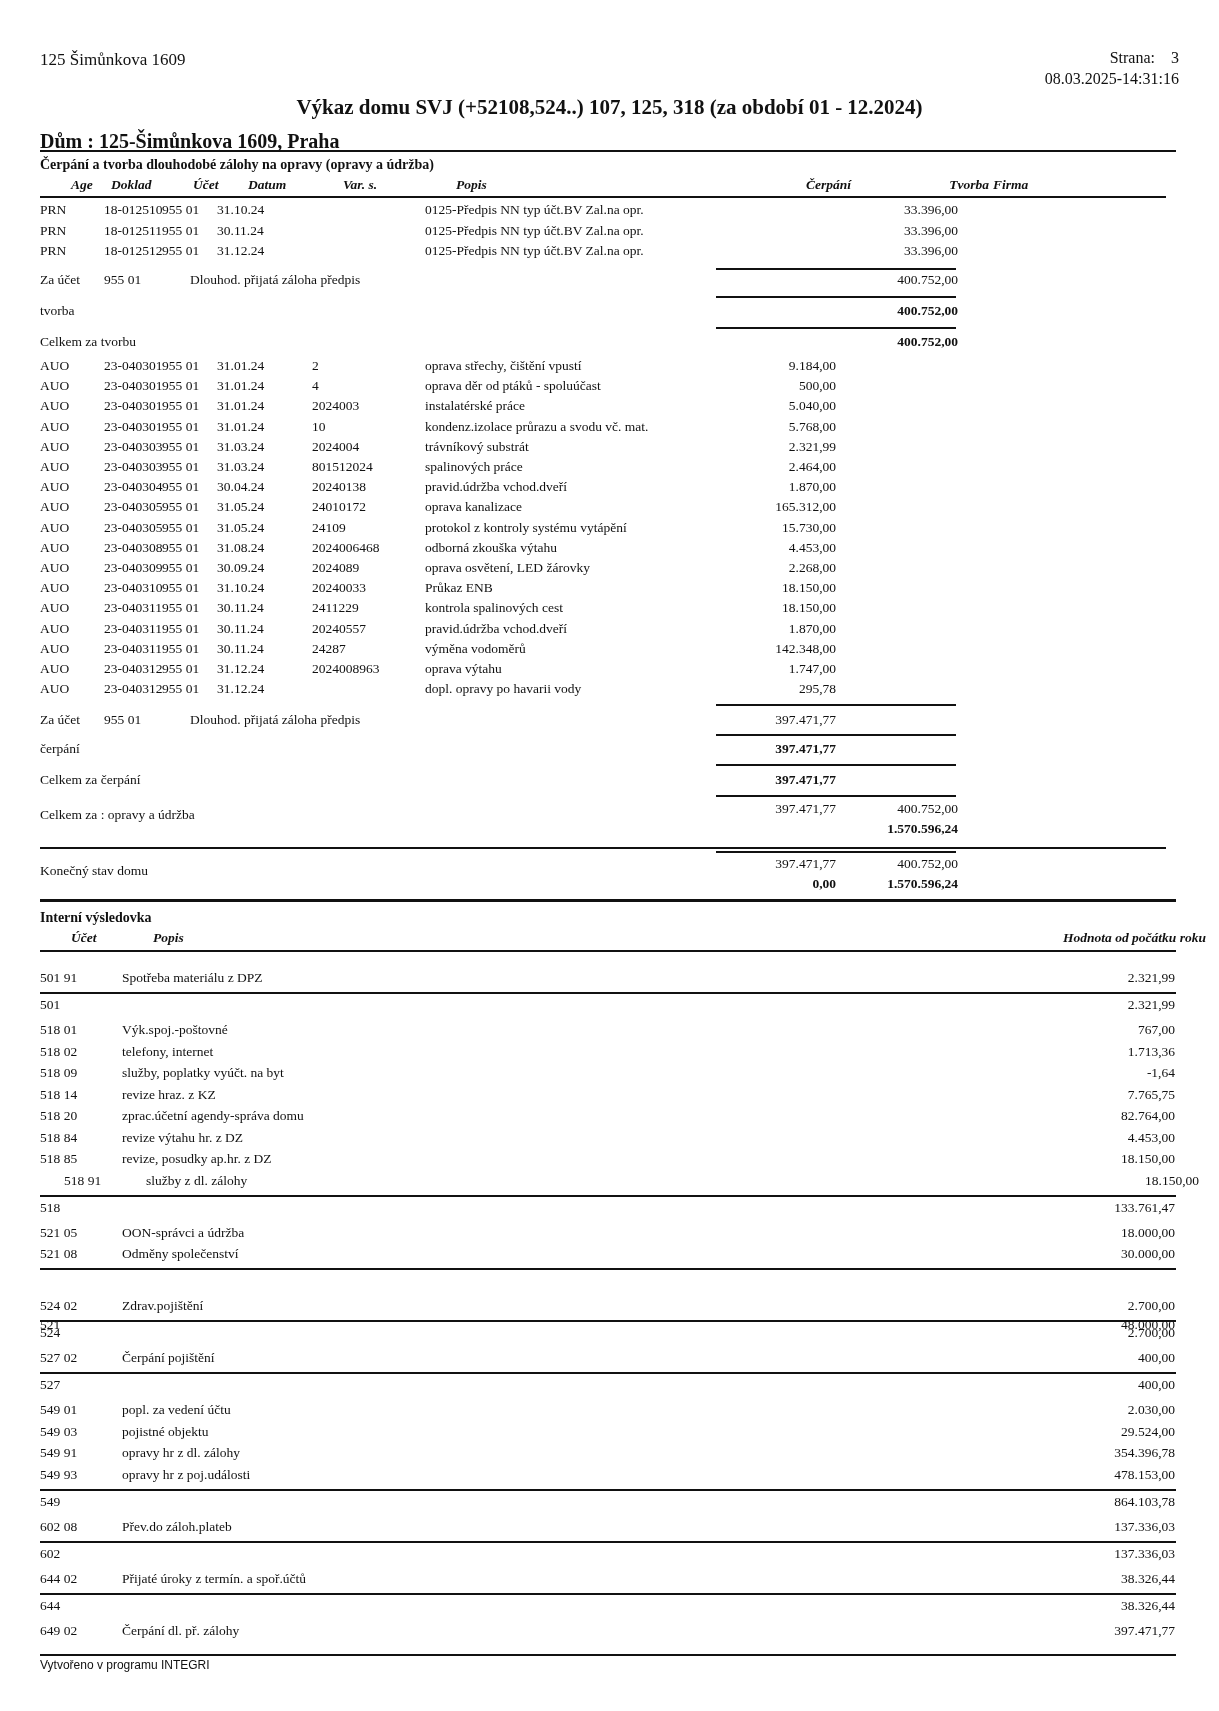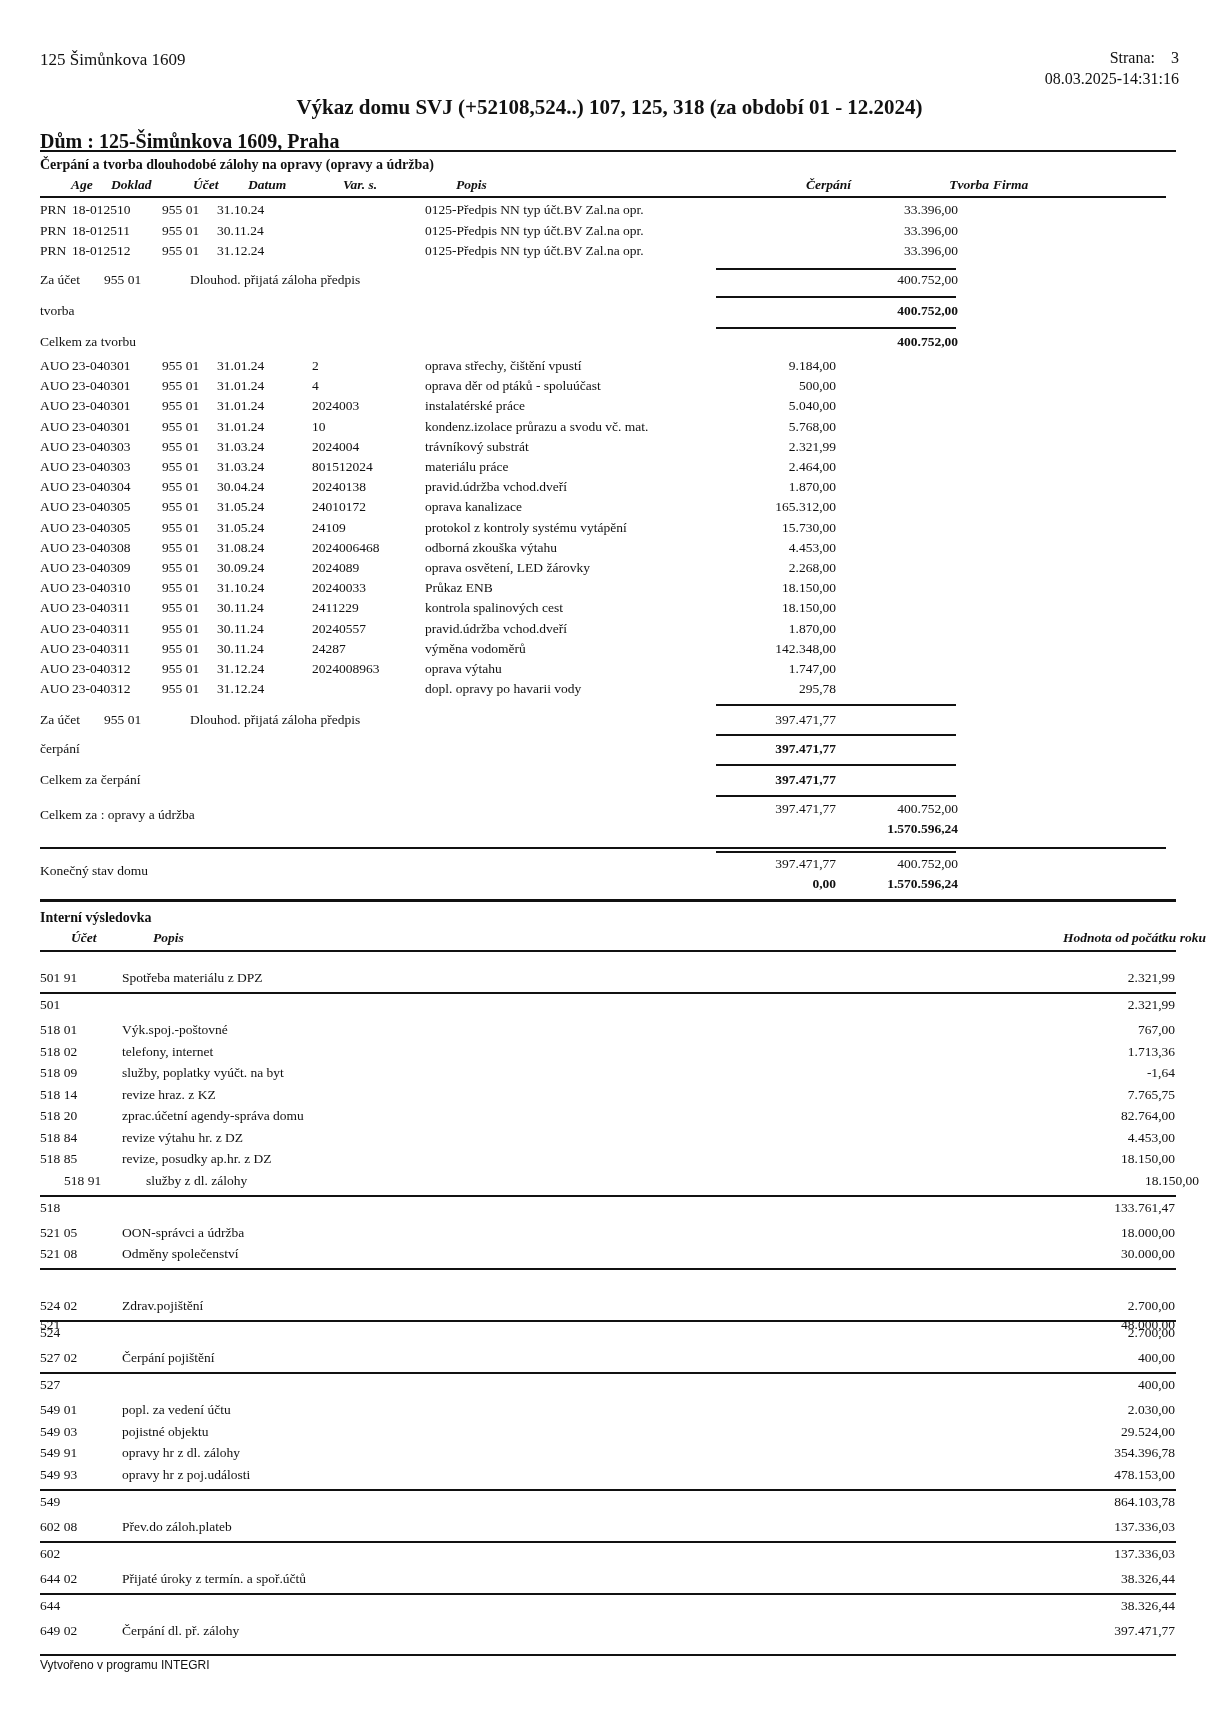--- a/index.html
+++ b/index.html
@@ -14,21 +14,21 @@
   .title { left: 0; width: 1219px; top: 95px; text-align: center; font-size: 21px; font-weight: bold; }
   .house { left: 40px; top: 130px; font-size: 20px; font-weight: bold; }
   .rule { position: absolute; background: #111; }
 
   .sec-title { left: 40px; font-size: 14px; font-weight: bold; }
   .th { font-size: 13px; font-weight: bold; font-style: italic; margin-left: 31px; }
 
   .row { position: absolute; left: 0; width: 1219px; height: 20px; font-size: 13.5px; }
   .row span { position: absolute; white-space: nowrap; top: 0; }
   .c-age { left: 40px; }
-  .c-dok { left: 72px; }
+  .c-dok { left: 104px; }
   .c-ucet { left: 162px; }
   .c-dat { left: 217px; }
   .c-var { left: 312px; }
   .c-popis { left: 425px; }
   .c-cerp { right: 383px; text-align: right; }
   .c-tvor { right: 261px; text-align: right; }
   .bold { font-weight: bold; }
 
   .iv-row { position: absolute; left: 0; width: 1219px; height: 20px; font-size: 13.5px; }
   .iv-row span { position: absolute; white-space: nowrap; top: 0; }
@@ -157,21 +157,21 @@
       <span class="c-var">2024004</span>
       <span class="c-popis">trávníkový substrát</span>
       <span class="c-cerp">2.321,99</span>
     </div>
     <div class="row" style="top: 459px;">
       <span class="c-age">AUO</span>
       <span class="c-dok">23-040303</span>
       <span class="c-ucet">955 01</span>
       <span class="c-dat">31.03.24</span>
       <span class="c-var">801512024</span>
-      <span class="c-popis">materiálu práce</span>
+      <span class="c-popis">spalinových práce</span>
       <span class="c-cerp">2.464,00</span>
     </div>
     <div class="row" style="top: 479.2px;">
       <span class="c-age">AUO</span>
       <span class="c-dok">23-040304</span>
       <span class="c-ucet">955 01</span>
       <span class="c-dat">30.04.24</span>
       <span class="c-var">20240138</span>
       <span class="c-popis">pravid.údržba vchod.dveří</span>
       <span class="c-cerp">1.870,00</span>

